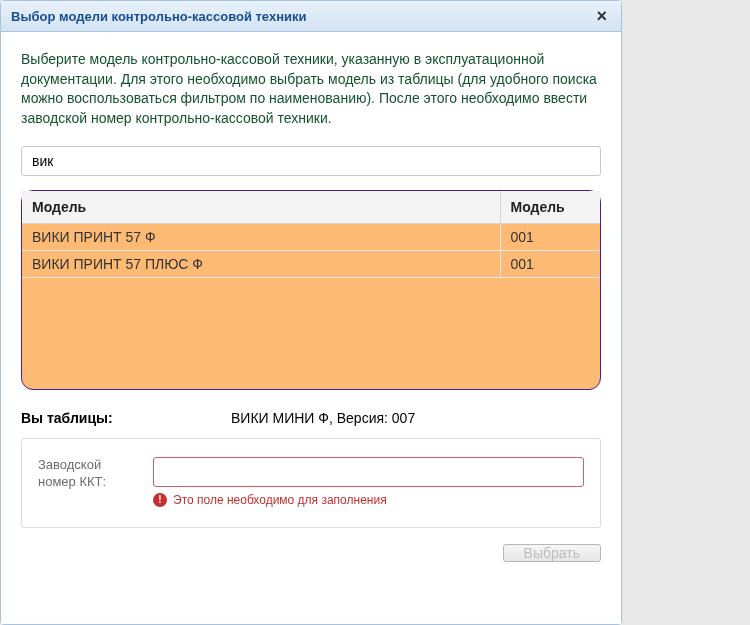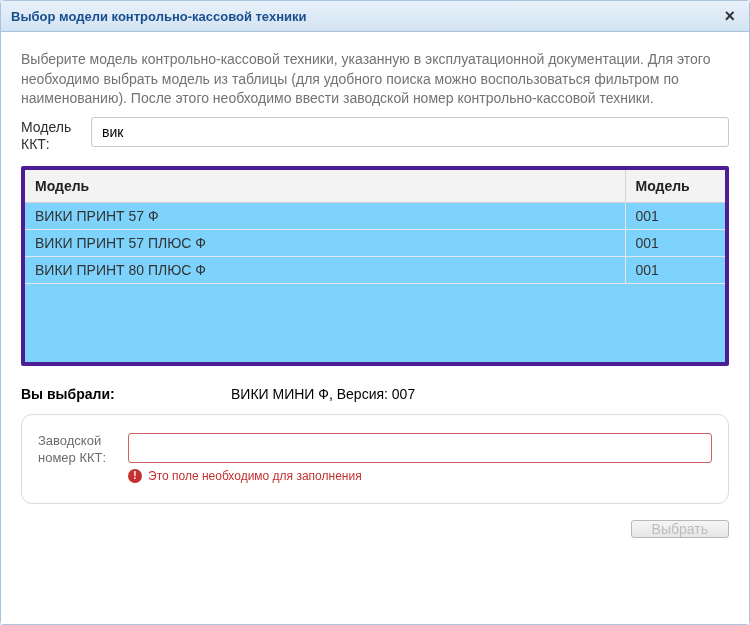--- a/index.html
+++ b/index.html
@@ -4,21 +4,21 @@
   <style>
     * { box-sizing: border-box; margin: 0; padding: 0; }
     body {
       font-family: Arial, Helvetica, sans-serif;
       background: #e8e8e8;
       width: 750px;
       height: 625px;
       overflow: hidden;
     }
     .dialog {
-      width: 750px;
+      width: 622px;
       height: 625px;
       background: #fff;
       border: 1px solid #a9c3dd;
       border-radius: 4px;
       display: flex;
       flex-direction: column;
     }
     .titlebar {
       background: linear-gradient(#e8f1fa, #d3e3f3);
       border-bottom: 1px solid #a9c3dd;
@@ -41,24 +41,24 @@
       padding: 0 4px;
     }
     .body {
       padding: 18px 20px 16px 20px;
       flex: 1;
       display: flex;
       flex-direction: column;
       background: #fff;
     }
     .instructions {
-      color: #737373;
+      color: #14532d;
       font-size: 14px;
       line-height: 1.4;
-      margin-bottom: 8px;
+      margin-bottom: 18px;
     }
     .filter-row {
       display: flex;
       align-items: flex-start;
       gap: 10px;
       margin-bottom: 14px;
     }
     .filter-row label {
       color: #2f2f2f;
       font-size: 14px;
@@ -68,24 +68,24 @@
     }
     .filter-row input {
       flex: 1;
       padding: 6px 10px;
       border: 1px solid #c9c9c9;
       border-radius: 3px;
       font-size: 14px;
       background: #fff;
     }
     .table-wrap {
-      border: 4px solid #4c1d95;
-      border-radius: 2px;
+      border: 1px solid #4c1d95;
+      border-radius: 12px;
       min-height: 200px;
-      background: #7dd3fc;
+      background: #fdba74;
     }
     table {
       width: 100%;
       border-collapse: collapse;
       font-size: 14px;
     }
     th {
       background: #f3f3f3;
       text-align: left;
       padding: 8px 10px;
@@ -110,24 +110,24 @@
       gap: 40px;
       margin: 20px 0 12px 0;
       font-size: 14px;
     }
     .selected-row .label {
       font-weight: bold;
       min-width: 170px;
     }
     .serial-block {
       border: 1px solid #dcdcdc;
-      border-radius: 11px;
+      border-radius: 3px;
       padding: 18px 16px 20px 16px;
       display: flex;
-      gap: 0;
+      gap: 25px;
       align-items: flex-start;
     }
     .serial-block .lbl {
       color: #6c6c6c;
       font-size: 13px;
       width: 90px;
       line-height: 1.3;
     }
     .serial-field-col { flex: 1; }
     .serial-input {
@@ -183,51 +183,46 @@
   <div class="titlebar">
     <span class="title">Выбор модели контрольно-кассовой техники</span>
     <span class="close">×</span>
   </div>
 
   <div class="body">
 
     <div class="instructions">Выберите модель контрольно-кассовой техники, указанную в эксплуатационной документации. Для этого необходимо выбрать модель из таблицы (для удобного поиска можно воспользоваться фильтром по наименованию). После этого необходимо ввести заводской номер контрольно-кассовой техники.</div>
 
     <div class="filter-row">
-      <label>Модель ККТ:</label>
       <input type="text" value="вик" style="">
     </div>
 
     <div class="table-wrap">
       <table>
         <thead>
           <tr>
             <th>Модель</th>
             <th class="col-version">Модель</th>
           </tr>
         </thead>
         <tbody>
           <tr>
             <td>ВИКИ ПРИНТ 57 Ф</td>
             <td class="col-version">001</td>
           </tr>
           <tr>
             <td>ВИКИ ПРИНТ 57 ПЛЮС Ф</td>
             <td class="col-version">001</td>
           </tr>
-          <tr>
-            <td>ВИКИ ПРИНТ 80 ПЛЮС Ф</td>
-            <td class="col-version">001</td>
-          </tr>
         </tbody>
       </table>
     </div>
 
     <div class="selected-row">
-      <span class="label">Вы выбрали:</span>
+      <span class="label">Вы таблицы:</span>
       <span>ВИКИ МИНИ Ф, Версия: 007</span>
     </div>
 
     <div class="serial-block">
       <div class="lbl">Заводской номер ККТ:</div>
       <div class="serial-field-col">
         <input class="serial-input" type="text" value="" style="">
         <div class="error-row">
           <span class="err-icon">!</span>
           <span class="error-text">Это поле необходимо для заполнения</span>

